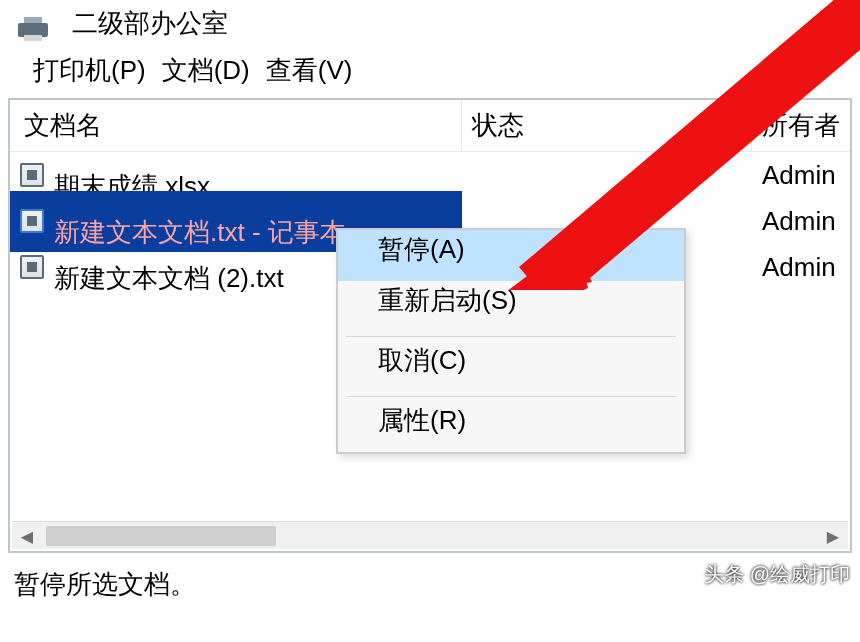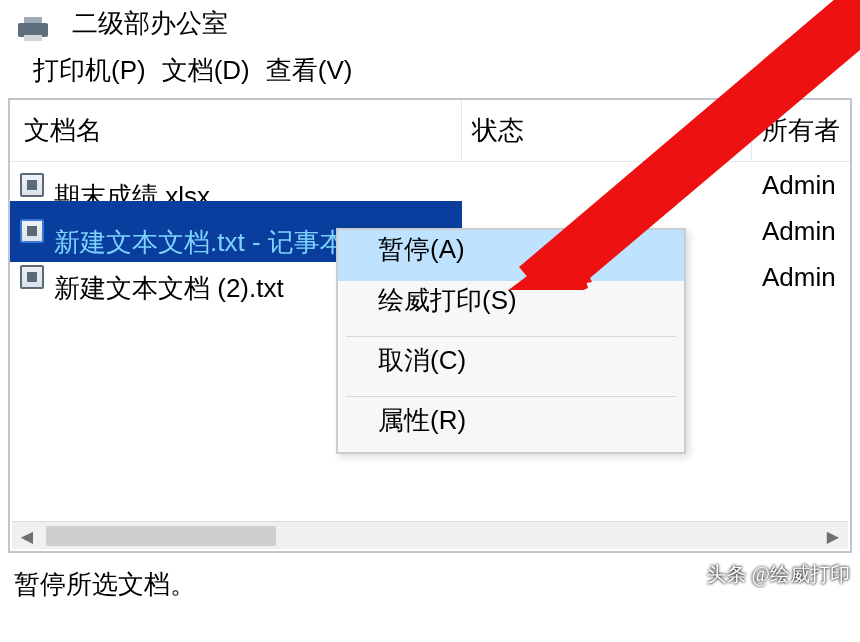--- a/index.html
+++ b/index.html
@@ -2,48 +2,48 @@
 <html><head>
 <meta charset="utf-8">
 <style>
   * { box-sizing: border-box; margin: 0; padding: 0; }
   html, body { width: 860px; height: 642px; overflow: hidden; font-family: "Microsoft YaHei", "SimSun", sans-serif; background: #fff; color: #000; }
   .window { width: 860px; height: 642px; position: relative; }
   .titlebar { display: flex; align-items: flex-end; padding: 6px 10px 4px 18px; font-size: 26px; gap: 24px; }
   .menubar { display: flex; gap: 16px; padding: 8px 16px 10px 16px; font-size: 26px; margin-left: 17px; }
   .menubar div { cursor: default; }
   .list-wrap { border: 2px solid #bfc6cc; margin: 0 8px 0 8px; height: 455px; position: relative; background: #fff; }
-  .columns { display: flex; height: 62px; border-bottom: 1px solid #e5e8eb; font-size: 26px; align-items: center; }
+  .columns { display: flex; height: 52px; border-bottom: 1px solid #e5e8eb; font-size: 26px; align-items: center; }
   .col-name { width: 452px; padding-left: 14px; border-right: 1px solid #e5e8eb; height: 100%; display: flex; align-items: center; }
   .col-status { width: 290px; padding-left: 10px; border-right: 1px solid #e5e8eb; height: 100%; display: flex; align-items: center; }
   .col-owner { flex: 1; padding-left: 10px; height: 100%; display: flex; align-items: center; }
   .rows { font-size: 26px; }
   .row { display: flex; align-items: center; height: 46px; }
   .row .cell-name { width: 452px; display: flex; align-items: center; gap: 10px; padding-left: 10px; }
   .row .cell-status { width: 290px; }
   .row .cell-owner { flex: 1; padding-left: 10px; }
   .row.selected .cell-name { background: #0a3e9e; color: #fff; }
   .row.selected .cell-name .name-text { background: #0a3e9e; }
   .name-text { display: inline-block; padding: 2px 6px 2px 0; margin-top: 22px; }
-  .row.selected .name-text { color: #7dd3fc; }
+  .row.selected .name-text { color: #fca5a5; }
   .file-icon { width: 24px; height: 24px; border: 2px solid #5a6a78; border-radius: 2px; background: linear-gradient(#eef2f5,#dde3e8); display: inline-flex; align-items: center; justify-content: center; flex-shrink: 0; }
   .file-icon::after { content: ""; width: 10px; height: 10px; background: #5a6a78; }
   .row.selected .file-icon { border-color: #3a7bd8; }
   .scrollbar-h { position: absolute; left: 2px; right: 2px; bottom: 2px; height: 28px; background: #f0f0f0; border-top: 1px solid #dcdcdc; }
   .scrollbar-h .thumb { position: absolute; top: 4px; left: 34px; height: 20px; width: 230px; background: #cfcfcf; border-radius: 2px; }
   .scrollbar-h .arrow { position: absolute; top: 0; width: 30px; height: 28px; display: flex; align-items: center; justify-content: center; color: #707070; font-size: 16px; }
   .scrollbar-h .arrow.left { left: 0; }
   .scrollbar-h .arrow.right { right: 0; }
   .statusbar { padding: 14px 14px 0 14px; font-size: 26px; }
   .context-menu { position: absolute; left: 336px; top: 228px; width: 350px; background: #f7f7f7; border: 2px solid #c9cdd2; box-shadow: 3px 3px 8px rgba(0,0,0,0.15); font-size: 26px; z-index: 20; }
   .context-menu .mi { padding: 2px 0 14px 40px; }
   .context-menu .mi.hl { background: #bfe3ff; }
   .context-menu .sep { height: 1px; background: #d6d9dc; margin: 4px 8px; }
   .arrow-annot { position: absolute; left: 480px; top: -10px; width: 400px; height: 300px; z-index: 30; pointer-events: none; }
-  .watermark { position: absolute; right: 10px; bottom: 54px; font-size: 20px; color: #fff; text-shadow: 0 0 3px rgba(0,0,0,0.8), 0 0 3px rgba(0,0,0,0.8); z-index: 40; font-family: Liberation Serif, serif; }
+  .watermark { position: absolute; right: 10px; bottom: 54px; font-size: 20px; color: #fff; text-shadow: 0 0 3px rgba(0,0,0,0.8), 0 0 3px rgba(0,0,0,0.8); z-index: 40; }
   .printer-icon { width: 30px; height: 24px; position: relative; }
   .printer-icon .body { position: absolute; left: 0; top: 6px; width: 30px; height: 14px; background: #5d6e7c; border-radius: 2px; }
   .printer-icon .slot { position: absolute; left: 6px; top: 0; width: 18px; height: 8px; background: #9eaab5; }
   .printer-icon .tray { position: absolute; left: 6px; bottom: 0; width: 18px; height: 6px; background: #cfd6db; }
 </style>
 </head>
 <body>
 
 <div class="window">
 
@@ -104,21 +104,21 @@
       <div class="arrow right">▶</div>
     </div>
   </div>
 
   <div class="statusbar">
     <span>暂停所选文档。</span>
   </div>
 
   <div class="context-menu">
     <div class="mi hl">暂停(A)</div>
-    <div class="mi">绘威打印(S)</div>
+    <div class="mi">重新启动(S)</div>
     <div class="sep"></div>
     <div class="mi">取消(C)</div>
     <div class="sep"></div>
     <div class="mi">属性(R)</div>
   </div>
 
   <svg class="arrow-annot" viewBox="0 0 400 300">
     <defs></defs>
     <polygon points="60,278 380,20 380,60 110,288" fill="#e11"></polygon>
     <polygon points="38,300 100,260 80,310" fill="#e11"></polygon>

